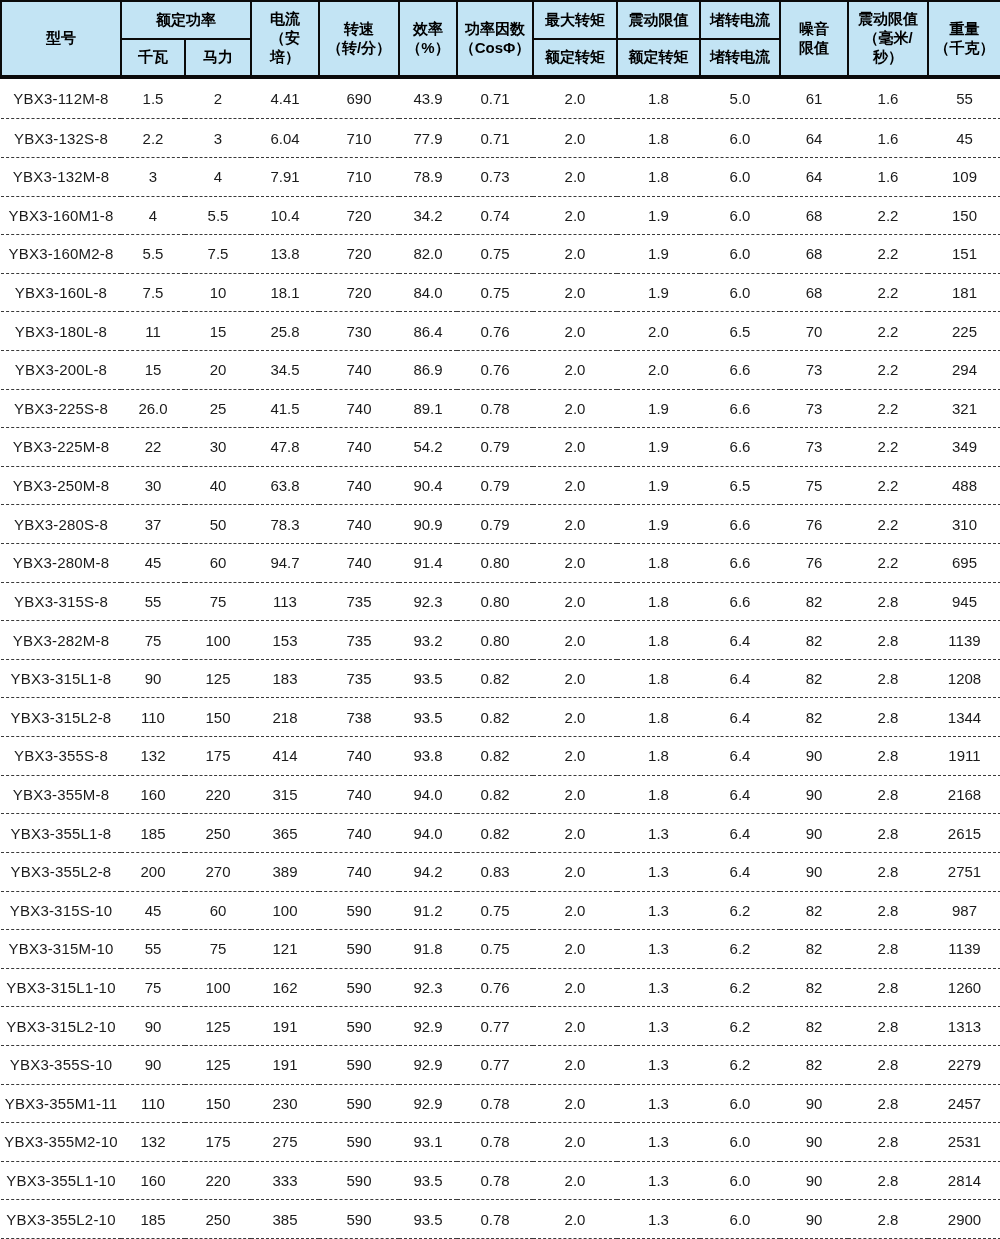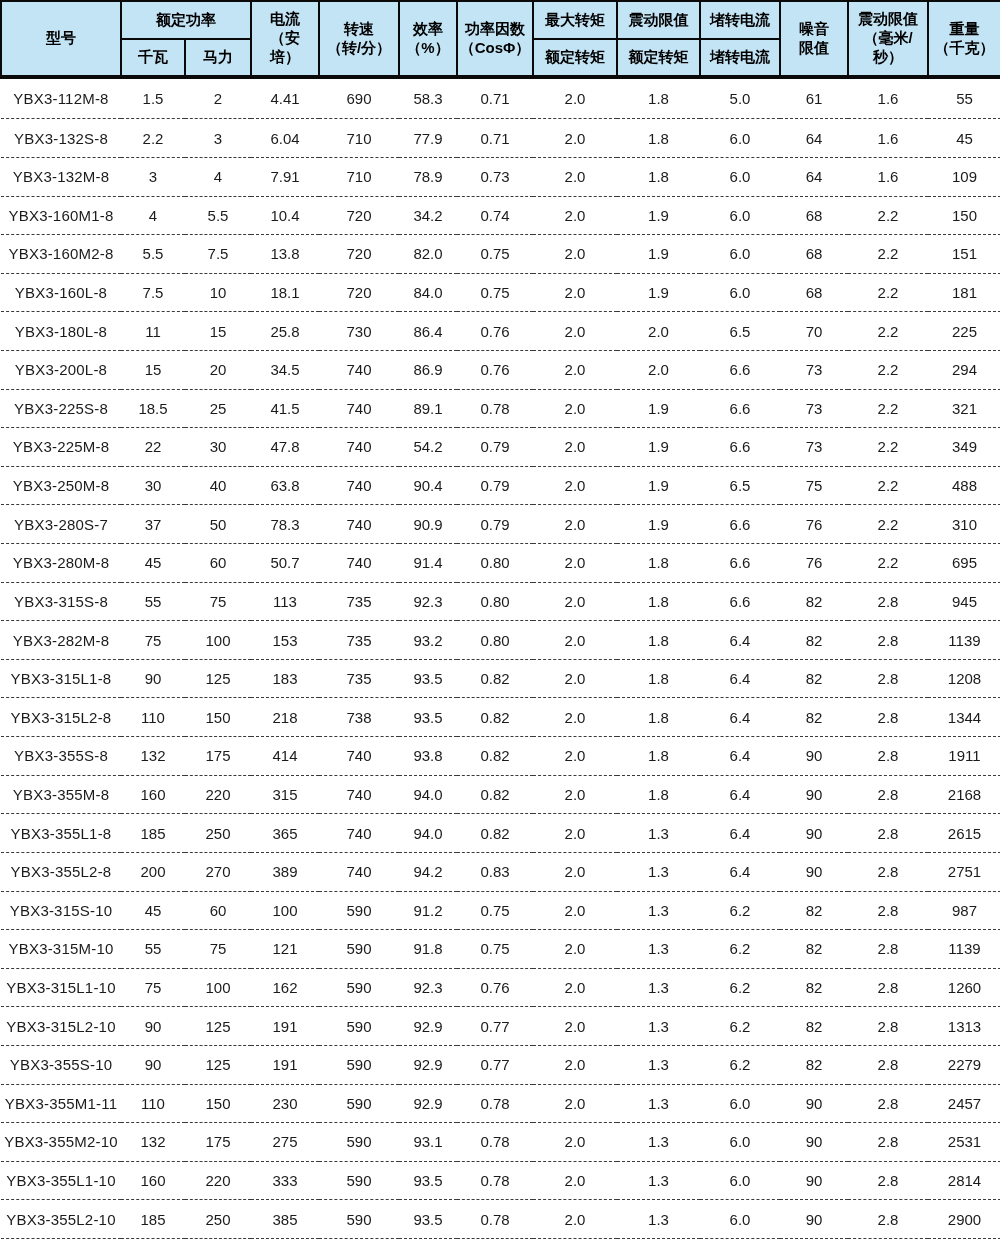--- a/index.html
+++ b/index.html
@@ -104,21 +104,21 @@
         <th class="hdr-bottom">堵转电流</th>
       </tr>
     </thead>
     <tbody id="spec-body">
         <tr>
           <td class="model">YBX3-112M-8</td>
           <td>1.5</td>
           <td>2</td>
           <td>4.41</td>
           <td>690</td>
-          <td>58.3</td>
+          <td>43.9</td>
           <td>0.71</td>
           <td>2.0</td>
           <td>1.8</td>
           <td>5.0</td>
           <td>61</td>
           <td>1.6</td>
           <td>55</td>
         </tr>
         <tr>
           <td class="model">YBX3-132S-8</td>
@@ -220,21 +220,21 @@
           <td>0.76</td>
           <td>2.0</td>
           <td>2.0</td>
           <td>6.6</td>
           <td>73</td>
           <td>2.2</td>
           <td>294</td>
         </tr>
         <tr>
           <td class="model">YBX3-225S-8</td>
-          <td>18.5</td>
+          <td>26.0</td>
           <td>25</td>
           <td>41.5</td>
           <td>740</td>
           <td>89.1</td>
           <td>0.78</td>
           <td>2.0</td>
           <td>1.9</td>
           <td>6.6</td>
           <td>73</td>
           <td>2.2</td>
@@ -264,39 +264,39 @@
           <td>90.4</td>
           <td>0.79</td>
           <td>2.0</td>
           <td>1.9</td>
           <td>6.5</td>
           <td>75</td>
           <td>2.2</td>
           <td>488</td>
         </tr>
         <tr>
-          <td class="model">YBX3-280S-7</td>
+          <td class="model">YBX3-280S-8</td>
           <td>37</td>
           <td>50</td>
           <td>78.3</td>
           <td>740</td>
           <td>90.9</td>
           <td>0.79</td>
           <td>2.0</td>
           <td>1.9</td>
           <td>6.6</td>
           <td>76</td>
           <td>2.2</td>
           <td>310</td>
         </tr>
         <tr>
           <td class="model">YBX3-280M-8</td>
           <td>45</td>
           <td>60</td>
-          <td>50.7</td>
+          <td>94.7</td>
           <td>740</td>
           <td>91.4</td>
           <td>0.80</td>
           <td>2.0</td>
           <td>1.8</td>
           <td>6.6</td>
           <td>76</td>
           <td>2.2</td>
           <td>695</td>
         </tr>

